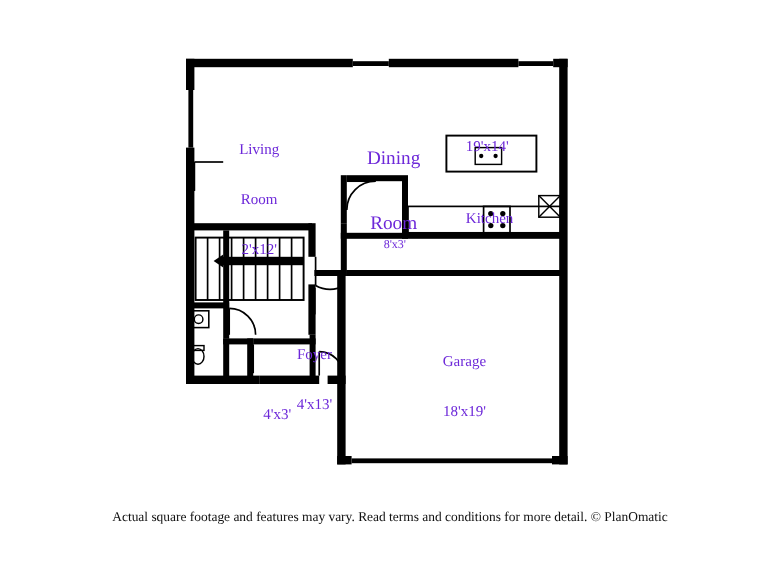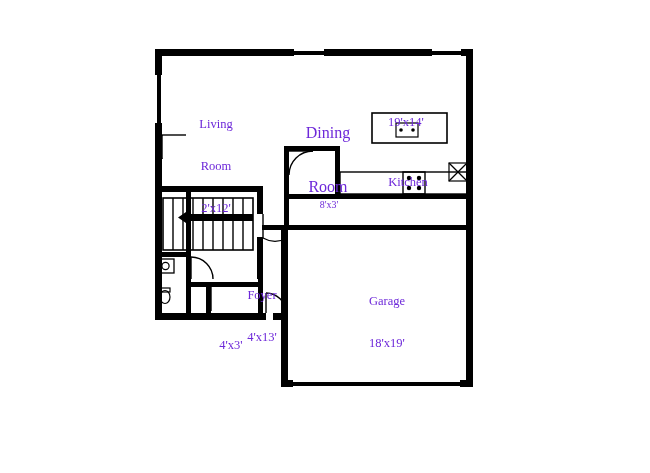--- a/index.html
+++ b/index.html
@@ -211,13 +211,14 @@
 <div class="room-label" style="left:201px; top:310px; width:60px; font-size:12.5px;">
   <div>4'x3'</div>
 </div>
 
 <div class="room-label" style="left:346px; top:266px; width:82px; font-size:12.5px;">
   <div>Garage</div>
   <div>18'x19'</div>
 </div>
 
 <div class="disclaimer">
+  <div>Actual square footage and features may vary. Read terms and conditions for more detail. © PlanOmatic</div>
 </div>
 
 </body></html>

